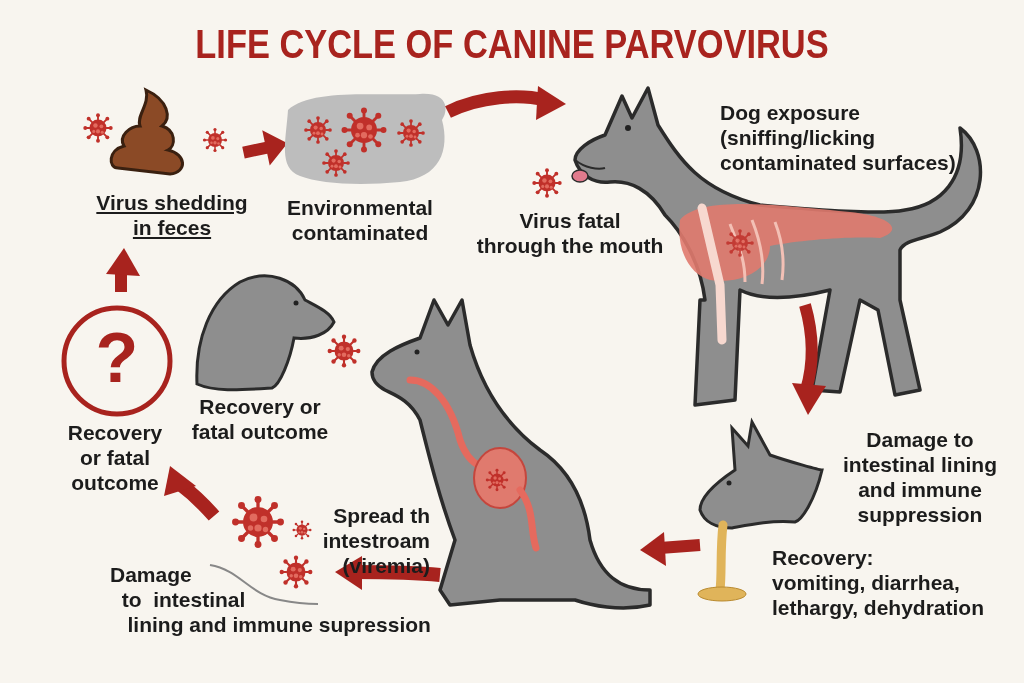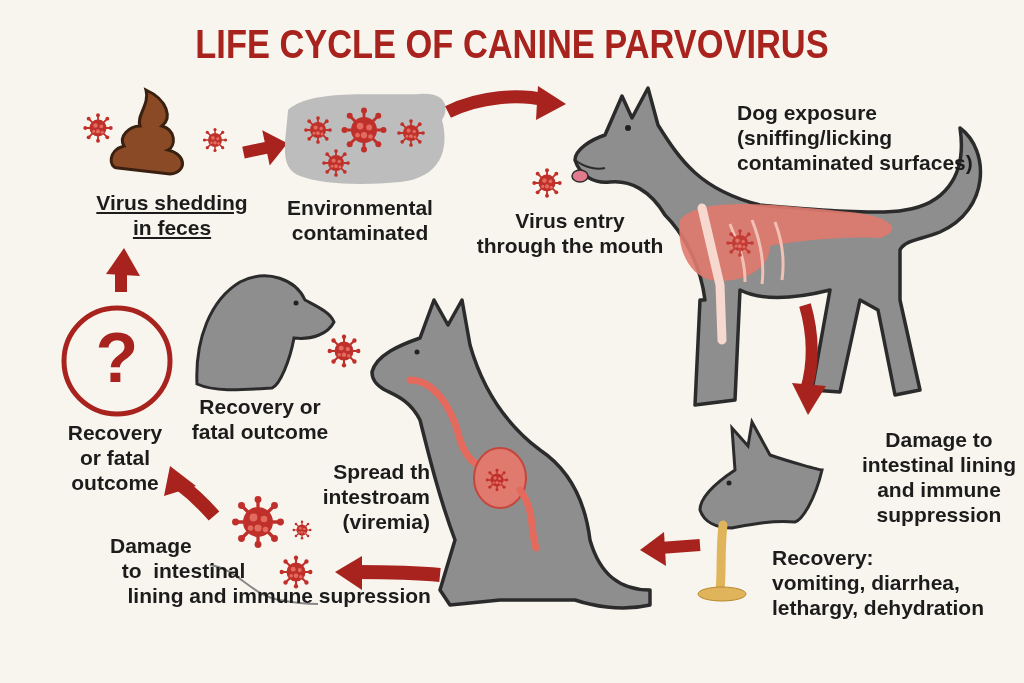--- a/index.html
+++ b/index.html
@@ -5,21 +5,21 @@
   html, body { margin:0; padding:0; }
   body { width:1024px; height:683px; background:#f8f5ef; position:relative; overflow:hidden;
          font-family:"Liberation Sans", "DejaVu Sans", sans-serif; }
   .title { position:absolute; left:0; top:22px; width:1024px; text-align:center;
            font-family:"Liberation Sans", sans-serif; font-weight:bold; font-size:40px;
            letter-spacing:0px; color:#a8231e; transform:scaleX(0.86); transform-origin:center; }
   .lbl { position:absolute; color:#1c1c1c; font-weight:bold; font-size:21px; line-height:25px;
          font-family:"Liberation Sans", sans-serif; white-space:pre; }
   .c { text-align:center; }
   .l { text-align:left; }
-  .r { text-align:right; }
+  .r { text-align:right;margin-top:44px; }
   svg.art { position:absolute; left:0; top:0; width:1024px; height:683px; }
 </style>
 </head>
 <body>
 
 <div class="title">LIFE CYCLE OF CANINE PARVOVIRUS</div>
 
 <svg class="art" viewBox="0 0 1024 683" xmlns="http://www.w3.org/2000/svg">
   <defs>
     <g id="virus">
@@ -137,35 +137,35 @@
   <path d="M121,292 L121,270" stroke="#a8231e" stroke-width="12"></path>
   <path d="M106,274 L124,248 L140,276 Z" fill="#a8231e"></path>
 </svg>
 
 <div style="position:absolute;left:90px;top:318px;width:54px;text-align:center;color:#a8231e;font-weight:bold;font-size:70px;line-height:80px;font-family:'Liberation Sans',sans-serif;">?</div>
 
 <div class="lbl c" style="left:82px;top:190px;width:180px;text-decoration:underline;">Virus shedding
 in feces</div>
 <div class="lbl c" style="left:275px;top:195px;width:170px;">Environmental
 contaminated</div>
-<div class="lbl l" style="left:720px;top:100px;width:260px;margin-left:17px;">Dog exposure
+<div class="lbl l" style="left:720px;top:100px;width:260px;">Dog exposure
 (sniffing/licking
 contaminated surfaces)</div>
-<div class="lbl c" style="left:470px;top:208px;width:200px;">Virus entry
+<div class="lbl c" style="left:470px;top:208px;width:200px;">Virus fatal
 through the mouth</div>
-<div class="lbl c" style="left:854px;top:427px;width:170px;">Damage to
+<div class="lbl c" style="left:835px;top:427px;width:170px;">Damage to
 intestinal lining
 and immune
 suppression</div>
 <div class="lbl l" style="left:772px;top:545px;width:250px;">Recovery:
 vomiting, diarrhea,
 lethargy, dehydration</div>
 <div class="lbl r" style="left:300px;top:459px;width:130px;">Spread th
 intestroam
 (viremia)</div>
-<div class="lbl l" style="left:110px;top:533px;width:340px;">Damage
+<div class="lbl l" style="left:110px;top:562px;width:340px;">Damage
   to  intestinal
    lining and immune supression</div>
 <div class="lbl c" style="left:185px;top:394px;width:150px;">Recovery or
 fatal outcome</div>
 <div class="lbl c" style="left:60px;top:420px;width:110px;">Recovery
 or fatal
 outcome</div>
 
 </body></html>

